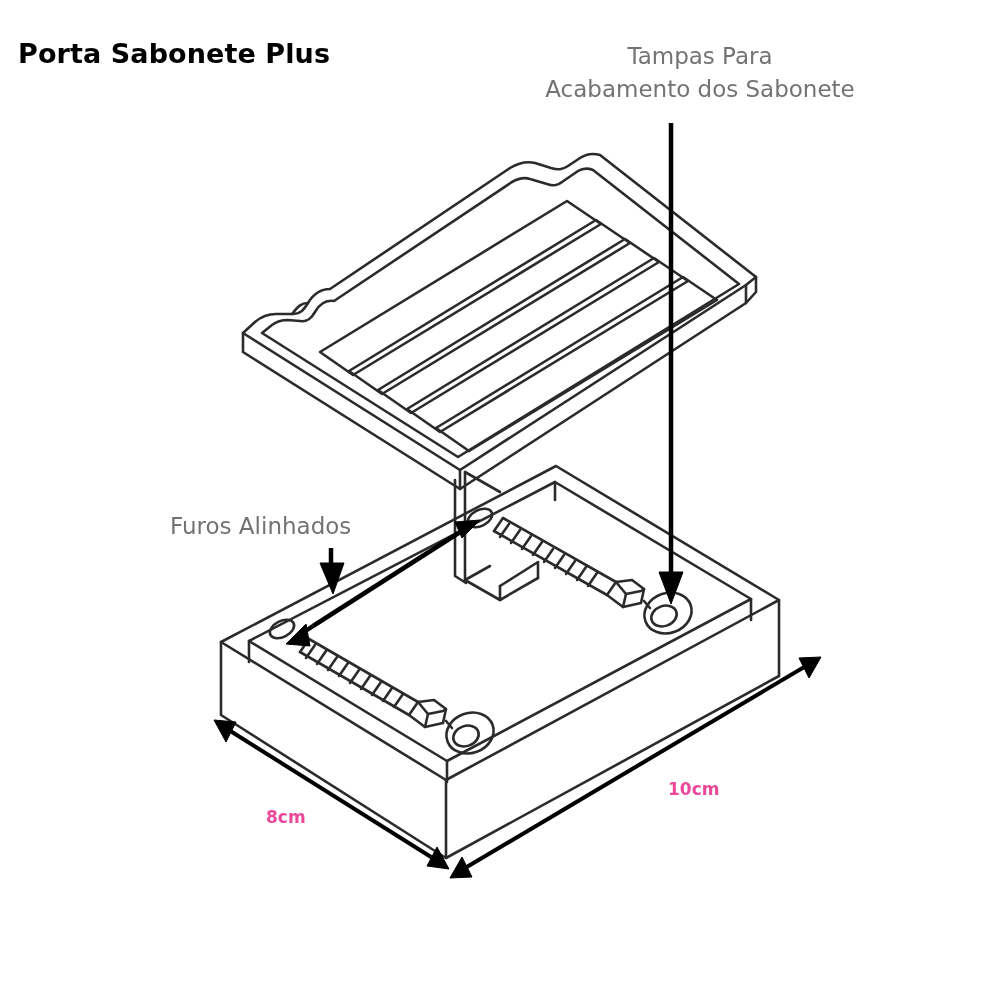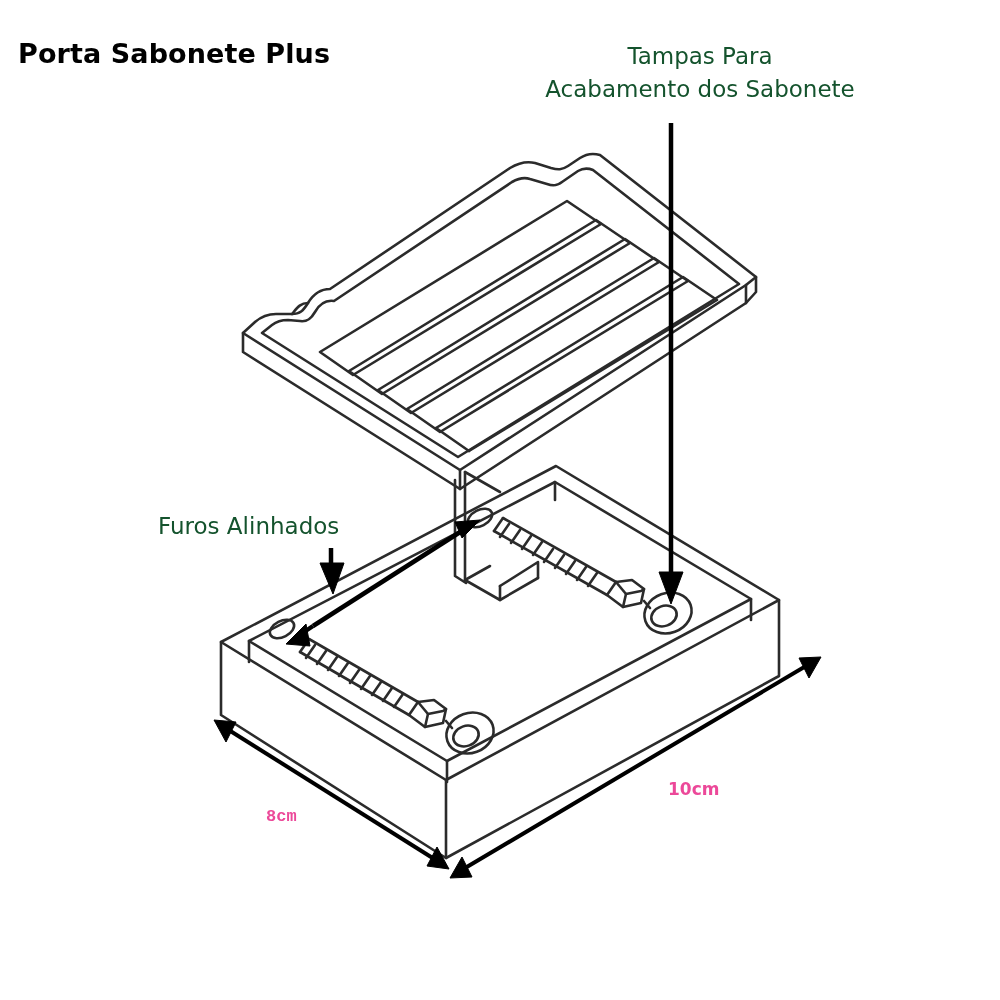--- a/index.html
+++ b/index.html
@@ -24,46 +24,45 @@
     left: 18px;
     top: 38px;
     font-size: 27px;
     font-weight: bold;
     color: #000000;
     letter-spacing: 0.1px;
   }
   .callout-label {
     position: absolute;
     font-size: 23px;
-    color: #14532d;
+    color: #737373;
     line-height: 1.42;
     white-space: nowrap;
   }
   #label-tampas {
     left: 500px;
     top: 40px;
     text-align: center;
     width: 400px;
   }
   #label-furos {
-    left: 158px;
+    left: 170px;
     top: 510px;
     text-align: right;
   }
   .dim-label {
     position: absolute;
     font-size: 17px;
     font-weight: bold;
     color: #ec4899;
     margin-top: 24px;
   }
   #label-8cm {
     left: 266px;
     top: 783px;
-    font-family: Liberation Mono, monospace;
   }
   #label-10cm {
     left: 668px;
     top: 755px;
   }
   svg.art {
     position: absolute;
     left: 0;
     top: 0;
     width: 1000px;

